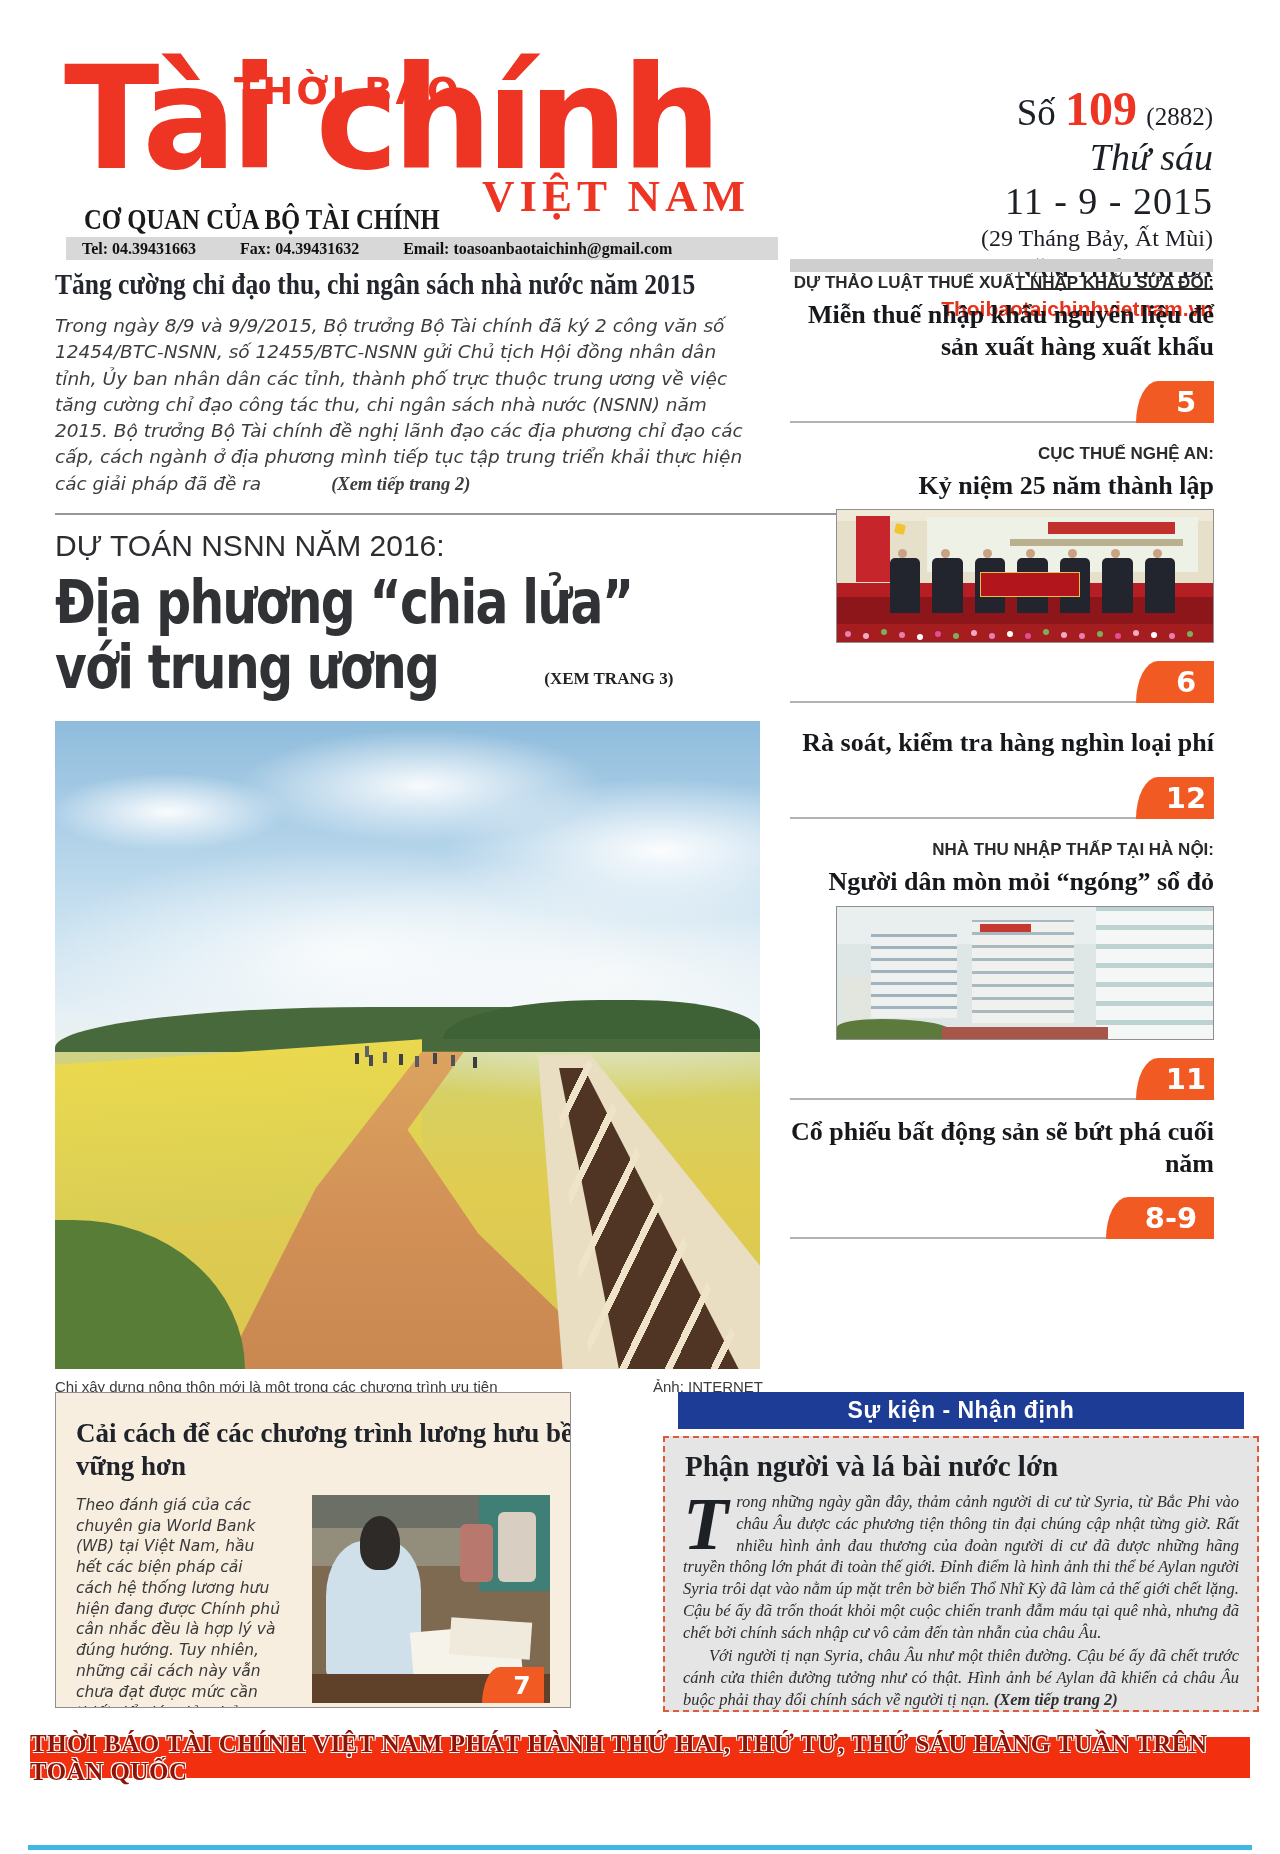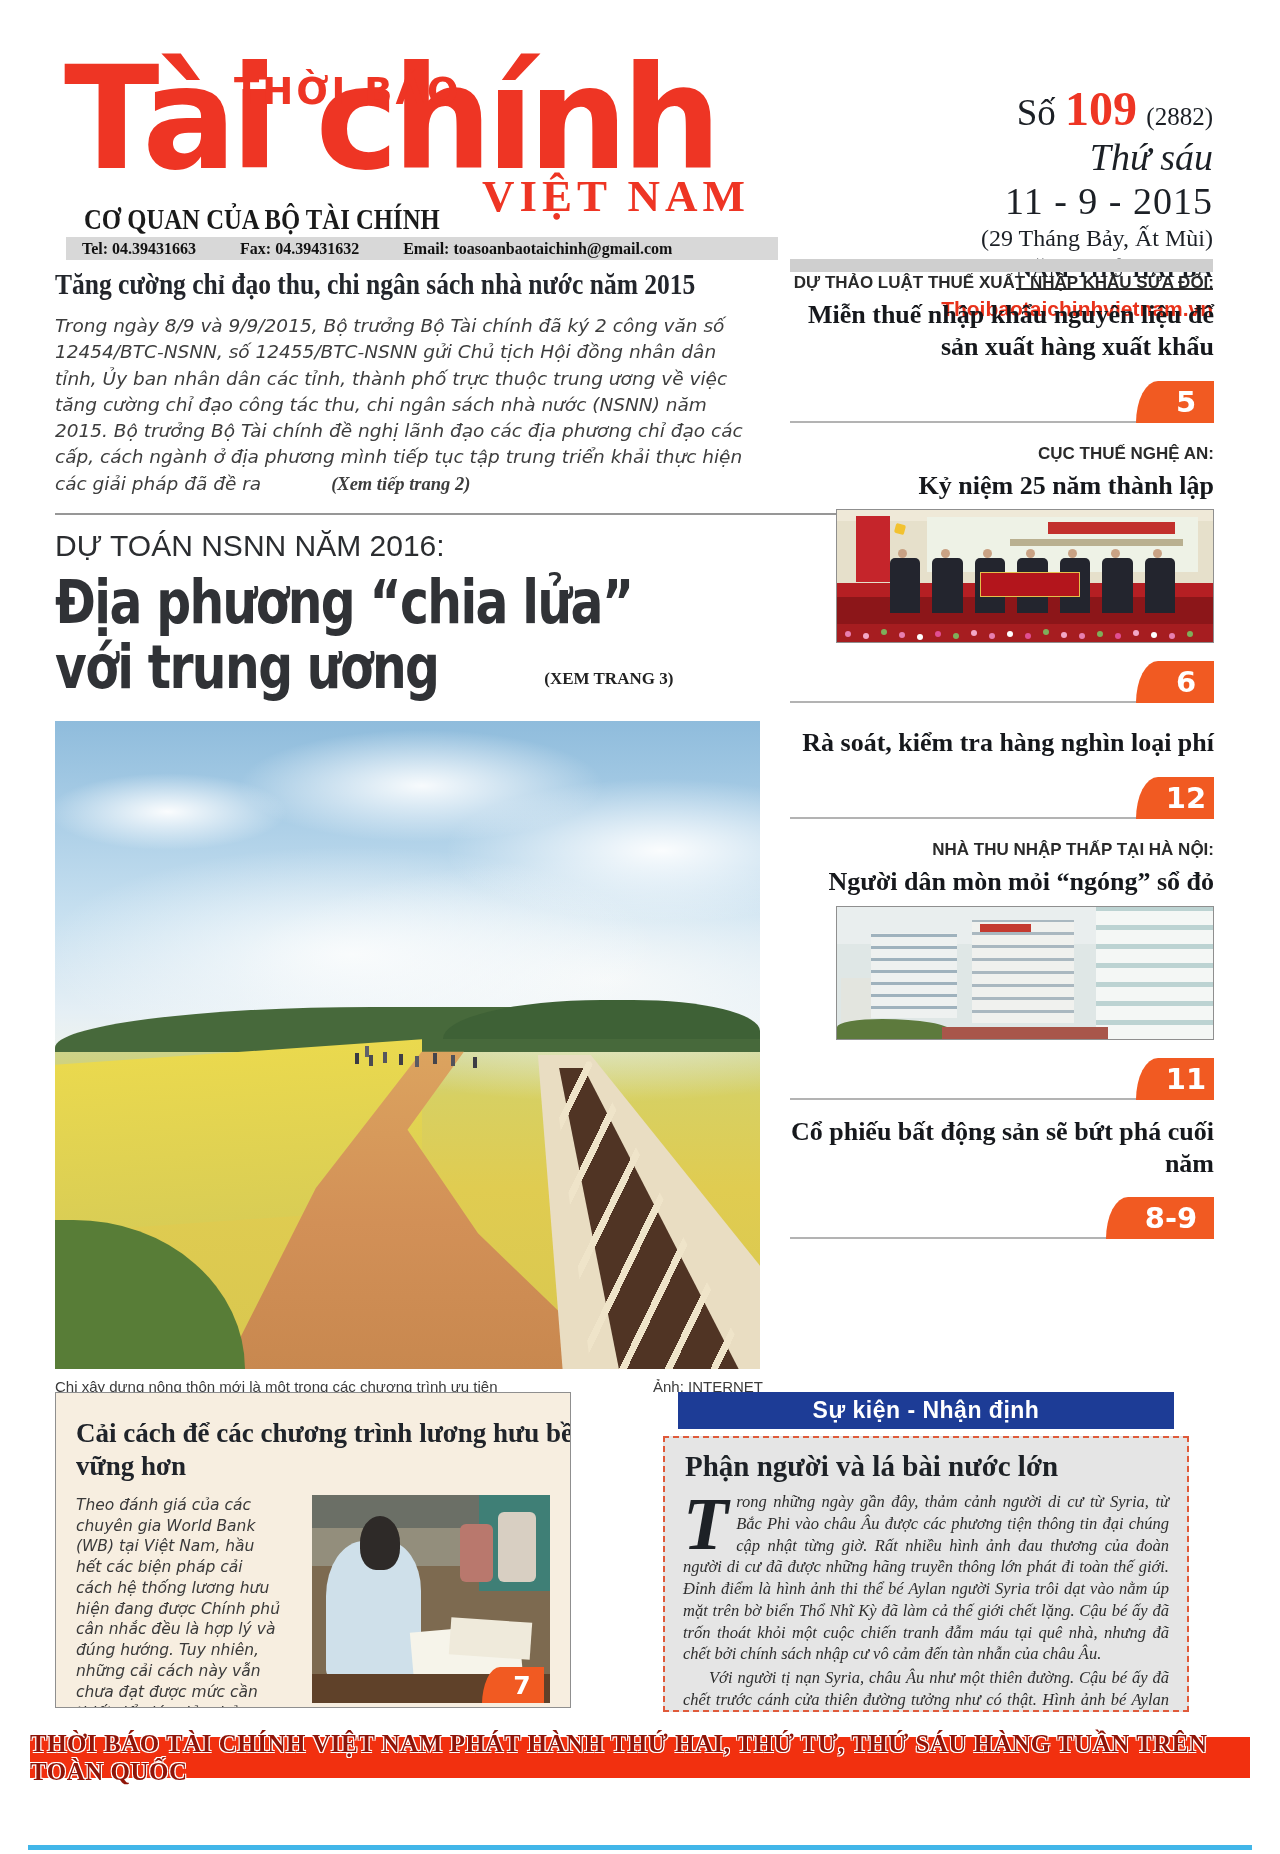--- a/index.html
+++ b/index.html
@@ -138,21 +138,21 @@
   .pen-woman{position:absolute;left:6%;top:22%;width:40%;height:66%;background:#cfe0ea;
              border-radius:40% 36% 8px 8px;}
   .pen-head{position:absolute;left:20%;top:10%;width:17%;height:26%;background:#2e2a28;border-radius:50% 50% 40% 40%;}
   .pen-paper{position:absolute;left:42%;bottom:10%;width:46%;height:26%;background:#f6f4ea;transform:rotate(-5deg);}
   .pen-paper2{position:absolute;left:58%;bottom:22%;width:34%;height:18%;background:#efeadb;transform:rotate(4deg);}
   .pen-desk{position:absolute;left:0;bottom:0;width:100%;height:14%;background:#5f4129;}
   .pen-badge{position:absolute;right:6px;bottom:-2px;}
   .pen-badge .pnum{width:44px;height:38px;font-size:25px;}
   .pen-badge .ptail{height:38px;width:18px;left:-18px;}
   
-  .event{position:absolute;left:663px;top:1392px;width:526px;}
+  .event{position:absolute;left:663px;top:1392px;width:596px;}
   .evt-bar{margin:0 15px;height:37px;background:#1d3c96;color:#fff;display:flex;align-items:center;
            justify-content:center;font-weight:bold;font-size:23px;letter-spacing:.5px;}
   .evt-box{margin-top:7px;border:2px dashed #e05a3a;background:#e5e5e5;box-sizing:border-box;
            height:276px;padding:10px 18px 12px;overflow:hidden;}
   .evt-title{font-family:"Liberation Serif",serif;font-weight:bold;font-size:29px;color:#1d2126;
              margin:2px 0 8px 2px;}
   .evt-body{font-family:"Liberation Serif",serif;font-style:italic;font-size:16.5px;line-height:1.32;
             color:#2e2e2e;text-align:justify;}
   .dropcap{float:left;font-family:"Liberation Serif",serif;font-style:italic;font-weight:bold;
            font-size:74px;line-height:.74;margin:6px 8px 0 0;color:#1d2126;}

